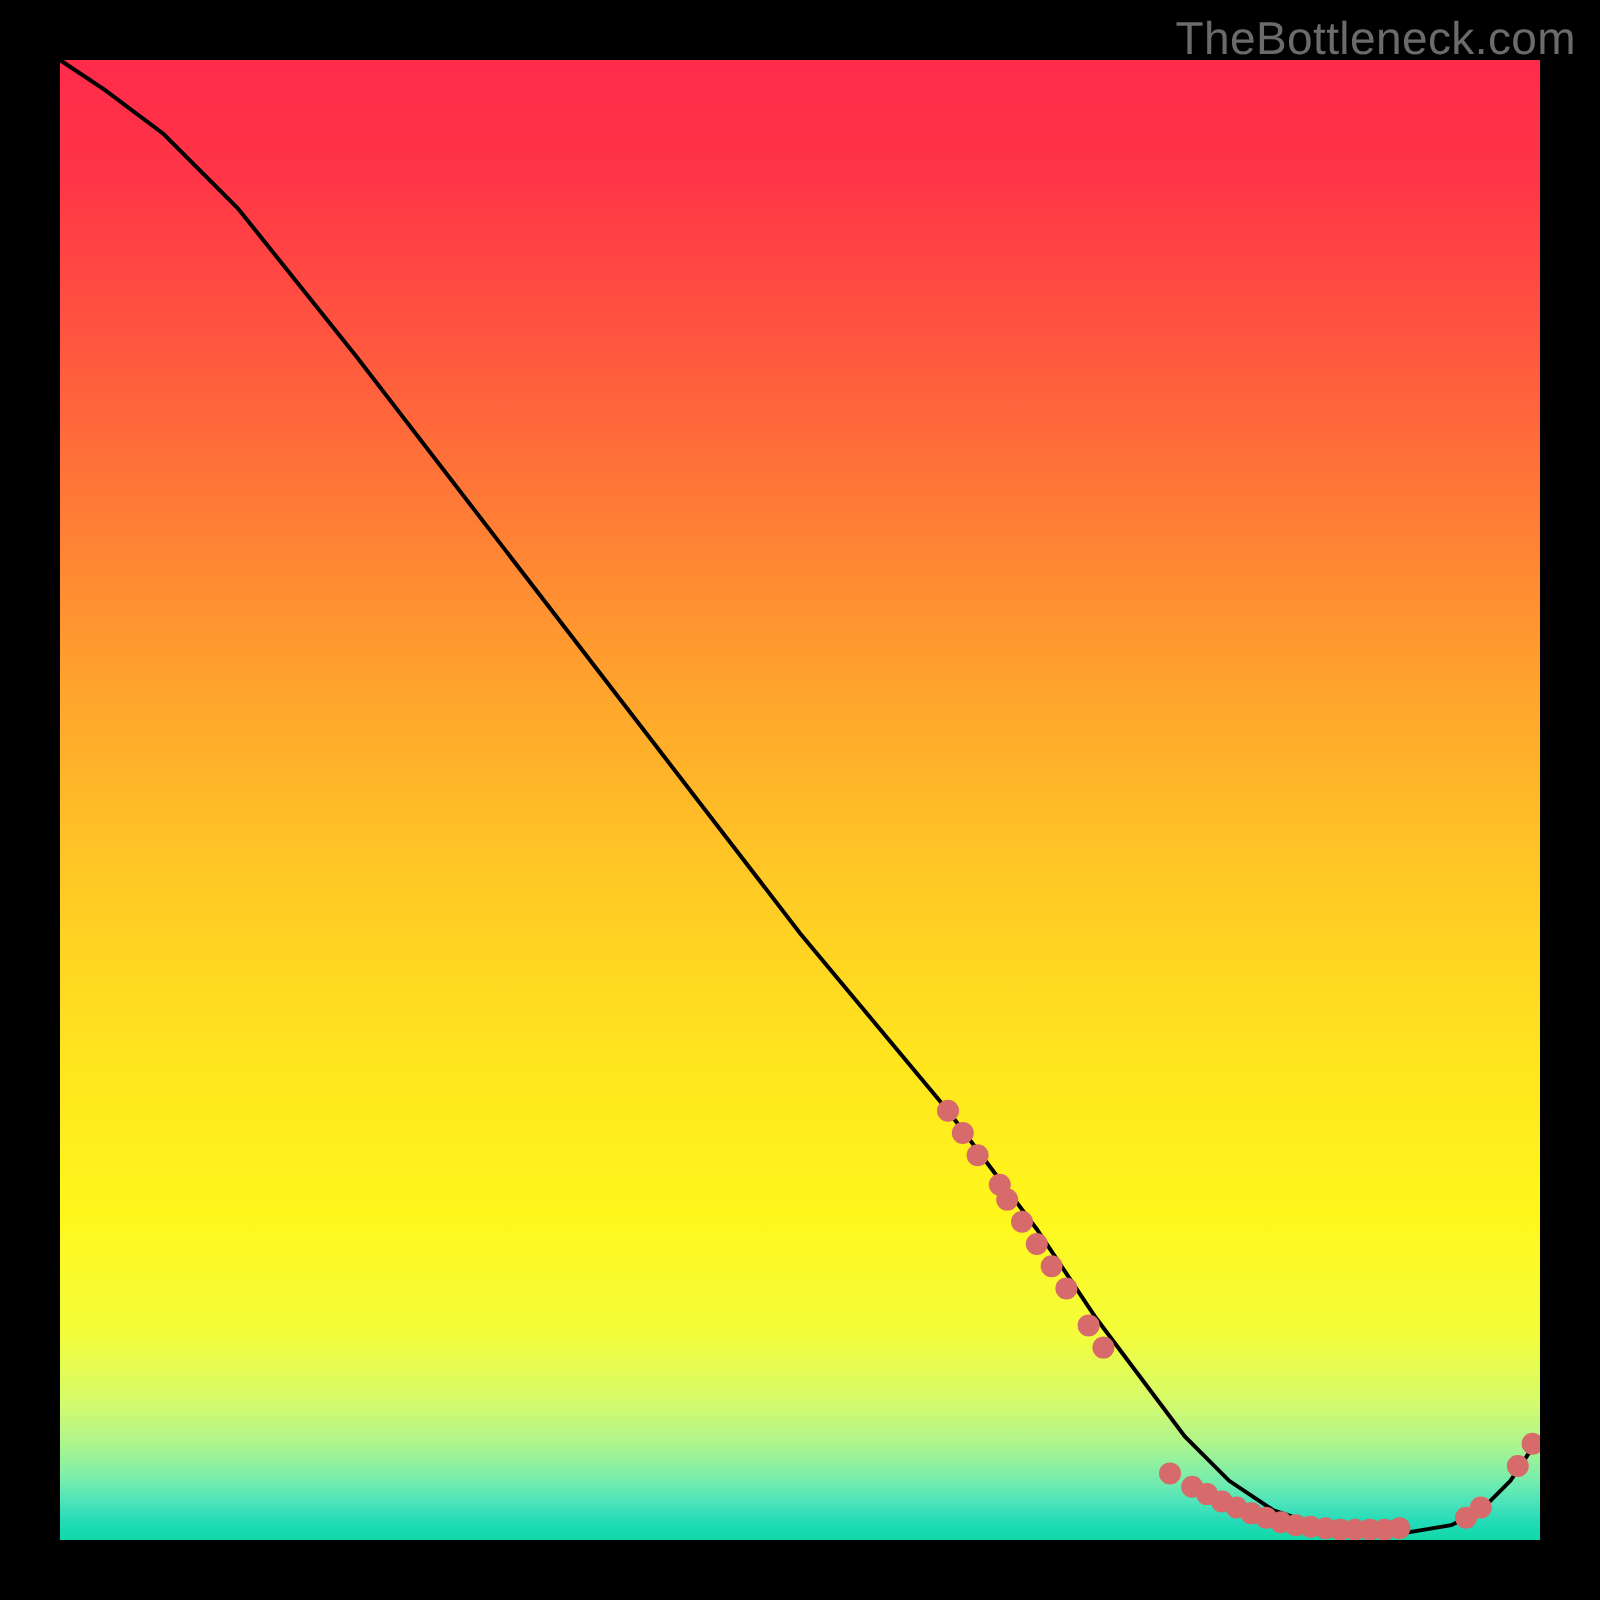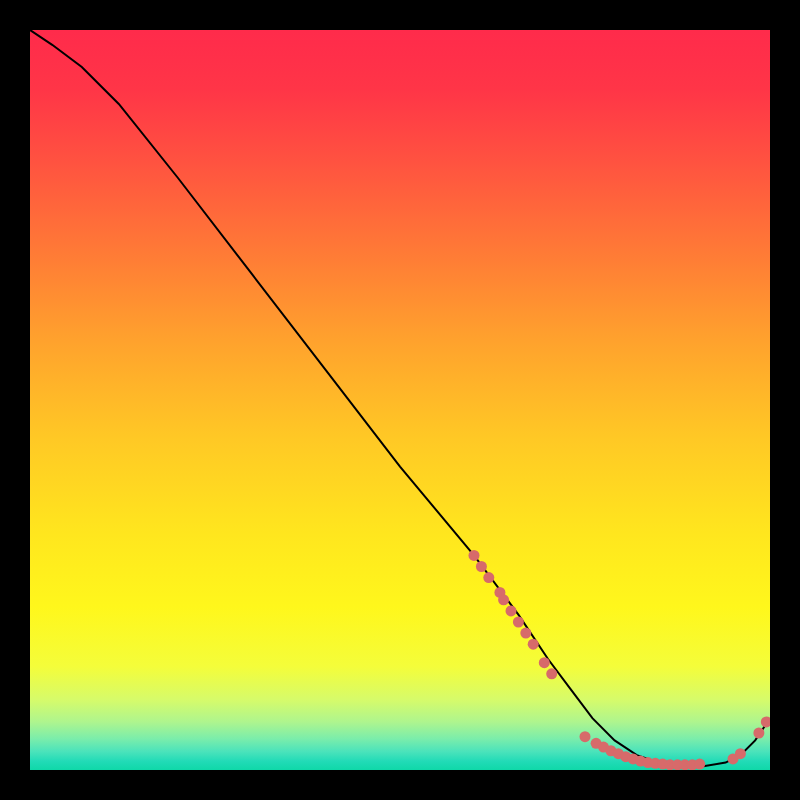--- a/index.html
+++ b/index.html
@@ -33,20 +33,21 @@
     letter-spacing: 0.2px;
     font-weight: 400;
   }
   svg { display: block; }
 </style>
 </head>
 <body>
 
 <div class="stage">
 
+  <div class="watermark">TheBottleneck.com</div>
 
   <div class="plot">
     <svg id="chart-svg" width="740" height="740" viewBox="0 0 740 740">
       <defs>
         <linearGradient id="bg-grad" x1="0" y1="0" x2="0" y2="1">
             <stop offset="0%" stop-color="#ff2b4b"></stop>
             <stop offset="8%" stop-color="#ff3547"></stop>
             <stop offset="18%" stop-color="#ff5340"></stop>
             <stop offset="30%" stop-color="#ff7a36"></stop>
             <stop offset="42%" stop-color="#ffa22d"></stop>

